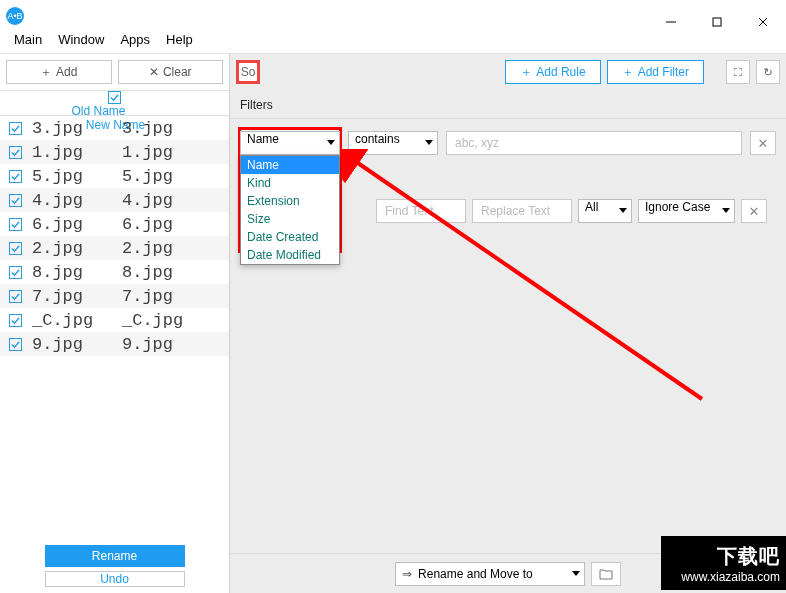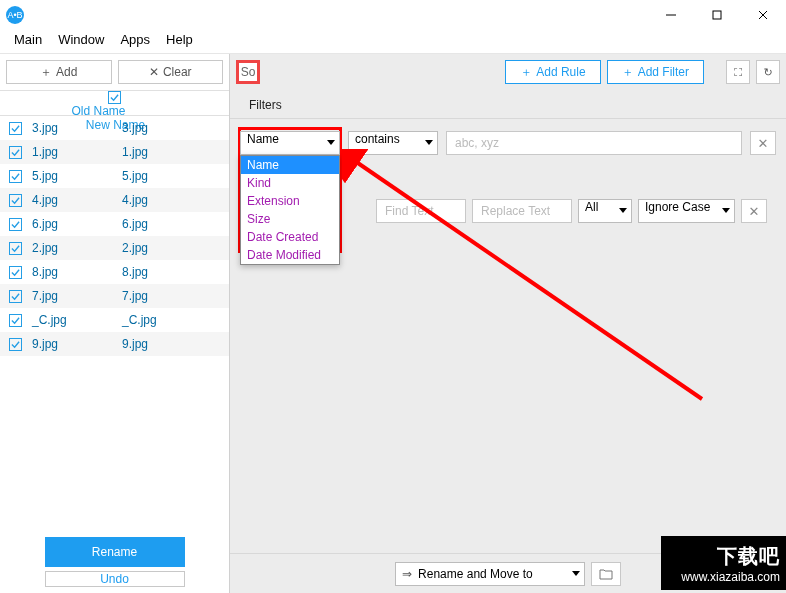--- a/index.html
+++ b/index.html
@@ -1,19 +1,19 @@
 <!DOCTYPE html>
 <html><head>
 <meta charset="utf-8">
 <style>
   * { box-sizing: border-box; font-family: "Segoe UI", Tahoma, sans-serif; }
   html, body { margin:0; padding:0; width:786px; height:593px; background:#fff; overflow:hidden; }
 
   
-  .titlebar { height:30px; display:flex; align-items:center; padding:0 0 0 6px; }
+  .titlebar { height:30px; display:flex; padding:7px 0 0 6px; }
   .app-icon { width:18px; height:18px; border-radius:50%; background:#1e9df0; color:#fff; font-size:9px; display:flex; align-items:center; justify-content:center; margin-right:6px; }
   .title-text { font-size:12px; color:#000; }
   .win-btns { margin-left:auto; display:flex; }
   .win-btn { width:46px; height:30px; display:flex; align-items:center; justify-content:center; font-size:12px; }
   .win-btn svg { width:10px; height:10px; }
 
   
   .menubar { height:24px; display:flex; align-items:flex-start; padding:0 6px; border-bottom:1px solid #e6e6e6; }
   .menu-item { font-size:13px; color:#000; padding:2px 8px; }
 
@@ -36,52 +36,52 @@
   .grid-head .col { color:#249ee6; font-size:12px; }
   .col.old { width:90px; padding-left:2px; }
   .col.new { flex:1; padding-left:2px; }
   .chk { width:13px; height:13px; border:1px solid #249ee6; display:flex; align-items:center; justify-content:center; }
   .chk svg { width:9px; height:9px; }
 
   
   .rows { flex:1; overflow:hidden; }
   .row { display:flex; height:24px; align-items:center; font-size:12px; color:#222; }
   .row:nth-child(even){ background:#f5f5f5; }
-  .row .col.old, .row .col.new { font-size:12px; color:#0369a1; }
+  .row .col.old, .row .col.new { font-size:17px; color:#404040;font-family:Liberation Mono, monospace; }
 
   
   .left-bottom { padding:6px; text-align:center; }
-  .rename-btn { width:140px; height:30px; background:#1e9df0; color:#fff; font-size:12px; border:none; display:flex; align-items:center; justify-content:center; margin:0 auto 4px; }
+  .rename-btn { width:140px; height:22px; background:#1e9df0; color:#fff; font-size:12px; border:none; display:flex; align-items:center; justify-content:center; margin:0 auto 4px; }
   .undo-btn { width:140px; height:16px; font-size:12px; color:#1e9df0; background:#fff; border:1px solid #c8c8c8; margin:0 auto; display:flex; align-items:center; justify-content:center; overflow:hidden; }
 
   
   .right-toolbar { display:flex; align-items:center; padding:6px; gap:6px; }
   .right-toolbar .spacer { flex:1; }
   .so-btn { width:24px; border:3px solid #ef4444; background:#fff; height:24px; font-size:12px; color:#666; display:flex; align-items:center; justify-content:center; }
   .blue-btn { border:1px solid #1e9df0; color:#1e9df0; background:#fff; height:24px; font-size:12px; padding:0 14px; display:flex; align-items:center; justify-content:center; }
   .blue-btn .plus { margin-right:4px; }
   .icon-btn { width:24px; height:24px; border:1px solid #c8c8c8; background:#fff; display:flex; align-items:center; justify-content:center; font-size:11px; color:#555; }
 
   
-  .filters-label { padding:8px 19px 6px; font-size:12px; color:#222; border-bottom:1px solid #d8d8d8; background:#ececec; }
+  .filters-label { padding:8px 10px 6px; font-size:12px; color:#222; border-bottom:1px solid #d8d8d8; background:#ececec; }
   .filters-body { flex:1; padding:12px 10px; position:relative; }
 
   .filter-row { display:flex; gap:8px; align-items:center; margin-bottom:20px; }
   .sel { height:24px; border:1px solid #bcbcbc; background:#fff; font-size:12px; padding:0 18px 0 6px; position:relative; }
   .sel .tri { position:absolute; right:4px; top:8px; width:0; height:0; border-left:4px solid transparent; border-right:4px solid transparent; border-top:5px solid #000; }
   .sel.name { width:100px; }
   .sel.contains { width:90px; }
   .txt { height:24px; border:1px solid #c8c8c8; background:#fff; font-size:12px; color:#bbb; padding:0 8px; display:flex; align-items:center; }
   .txt.big { flex:1; }
   .txt.small { width:90px; }
   .xbtn { width:26px; height:24px; border:1px solid #c8c8c8; background:#fff; display:flex; align-items:center; justify-content:center; color:#888; font-size:13px; }
 
   
   .dropdown { position:absolute; left:10px; top:36px; width:100px; border:1px solid #888; background:#fff; box-shadow:0 2px 6px rgba(0,0,0,0.25); z-index:5; }
-  .dropdown .opt { font-size:12px; padding:2px 6px; color:#a21caf; }
+  .dropdown .opt { font-size:12px; padding:2px 6px; color:#0f766e; }
   .dropdown .opt.sel-opt { background:#1e90ff; color:#fff; }
 
   
   .redbox { position:absolute; border:3px solid #ff0000; pointer-events:none; }
   .redbox.box1 { left:8px; top:8px; width:104px; height:26px; }
   .redbox.box2 { left:8px; top:34px; width:104px; height:100px; }
 
   
   .arrow-svg { position:absolute; left:112px; top:30px; width:380px; height:260px; z-index:6; pointer-events:none; }
 

